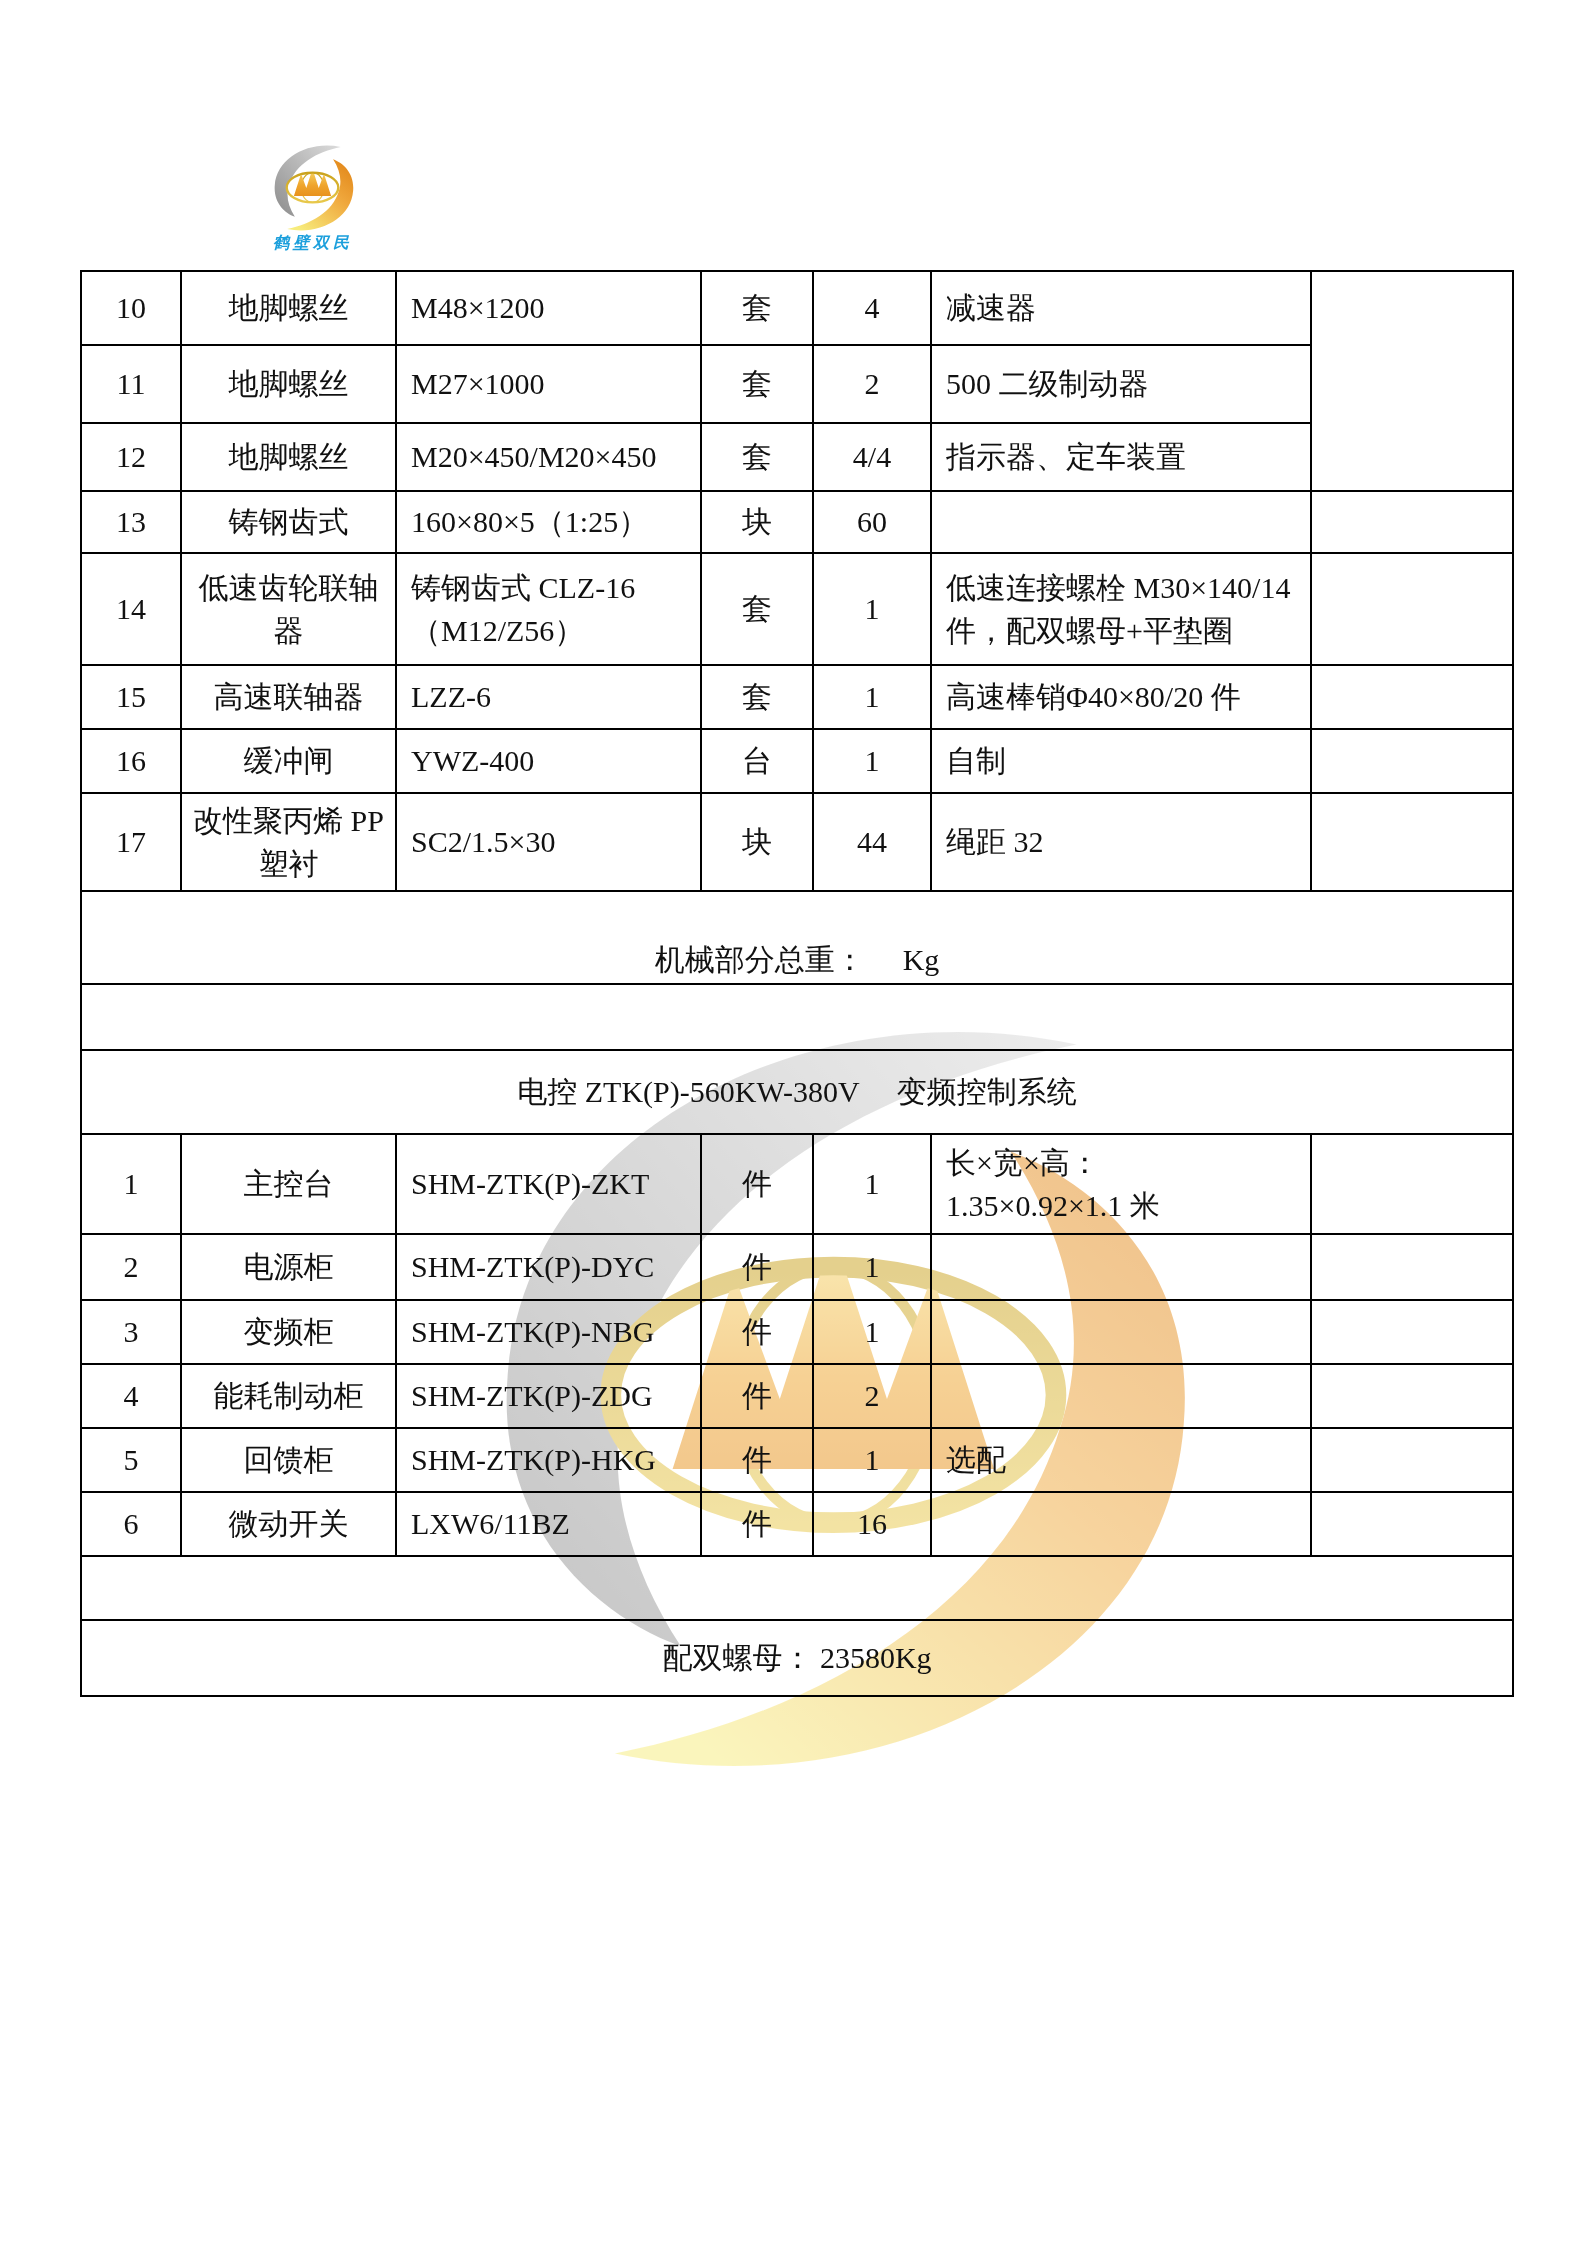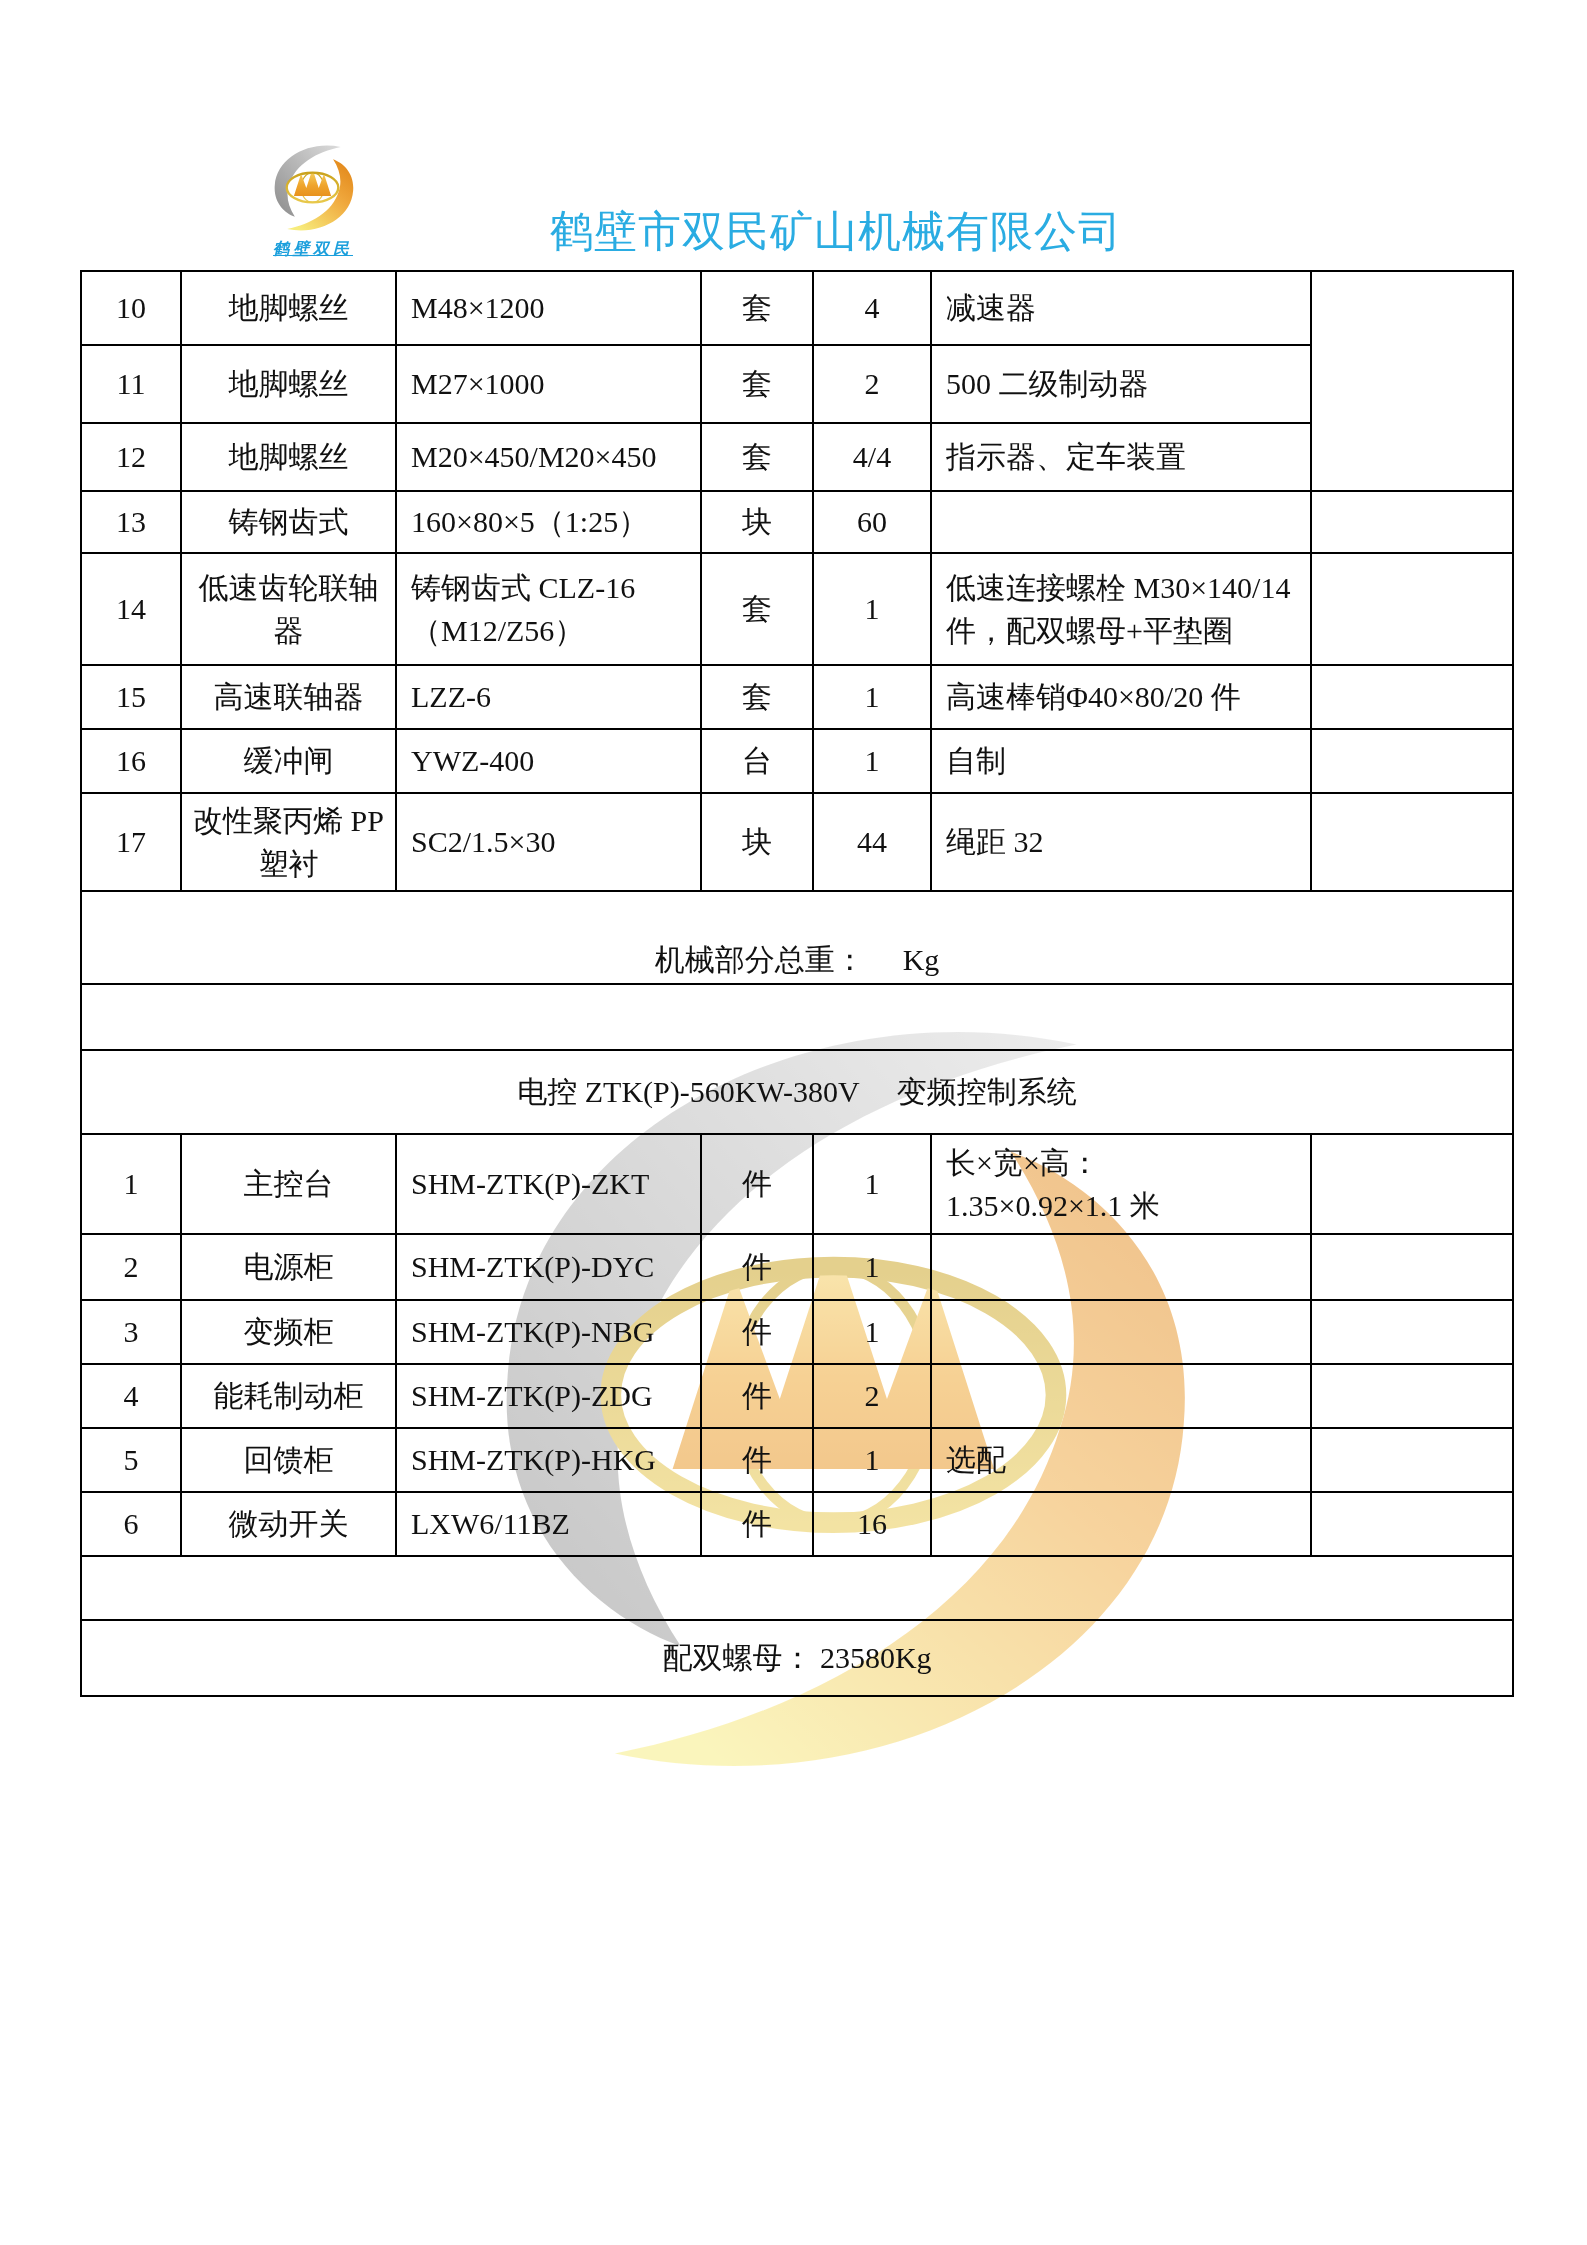--- a/index.html
+++ b/index.html
@@ -3,21 +3,21 @@
 <meta charset="utf-8">
 <style>
   html,body{margin:0;padding:0;background:#ffffff;}
   .page{position:relative;width:1587px;height:2245px;background:#ffffff;overflow:hidden;
         font-family:"Liberation Serif","DejaVu Serif",serif;color:#111;}
 
   
   .logo-wrap{position:absolute;left:258px;top:145px;width:110px;text-align:center;}
   .logo-wrap svg{width:96px;height:86px;display:block;margin:0 auto;}
   .logo-text{font-family:"Liberation Sans","DejaVu Sans",sans-serif;font-style:italic;font-weight:bold;
-             font-size:16px;letter-spacing:4px;color:#1b9fdc;margin-top:8px;white-space:nowrap;text-decoration:underline;}
+             font-size:16px;letter-spacing:4px;color:#1b9fdc;margin-top:2px;white-space:nowrap;}
   .company-title{position:absolute;left:550px;top:203px;margin:0;font-weight:400;
                  font-family:"Liberation Sans","DejaVu Sans",sans-serif;
                  font-size:43px;letter-spacing:1px;color:#2aace2;white-space:nowrap;}
 
   
   .watermark{position:absolute;left:415px;top:1028px;width:845px;height:742px;opacity:.5;z-index:0;}
 
   
   .parts-table{position:absolute;left:80px;top:270px;width:1432px;z-index:1;
                border-collapse:collapse;table-layout:fixed;background:transparent;}
@@ -62,21 +62,20 @@
         <path d="M46 176 C112 190 180 154 184 96 C187 60 164 38 142 30 C157 53 161 76 154 97 C141 140 96 166 46 176 Z" fill="url(#gOrange)"></path>
         <ellipse cx="99" cy="89" rx="54" ry="31" fill="#ffffff" stroke="url(#gGold)" stroke-width="5"></ellipse>
         <ellipse cx="99" cy="89" rx="24" ry="31" fill="none" stroke="url(#gGold)" stroke-width="2.5"></ellipse>
         <line x1="45" y1="89" x2="153" y2="89" stroke="url(#gGold)" stroke-width="3"></line>
         <path d="M60 107 L75 60 L86 90 L99 50 L112 90 L123 60 L138 107 Z" fill="url(#gCrown)" clip-path="url(#globeClip)"></path>
       </g>
     </svg>
     <div class="logo-text">鹤壁双民</div>
   </div>
 
-  <h1 class="company-title">鹤壁市双民矿山机械有限公司</h1>
 
   <svg class="watermark" viewBox="0 0 200 180" aria-hidden="true">
     <use href="#logo-art"></use>
   </svg>
 
   <table class="parts-table">
     <colgroup>
       <col style="width:100px">
         <col style="width:215px">
         <col style="width:305px">

